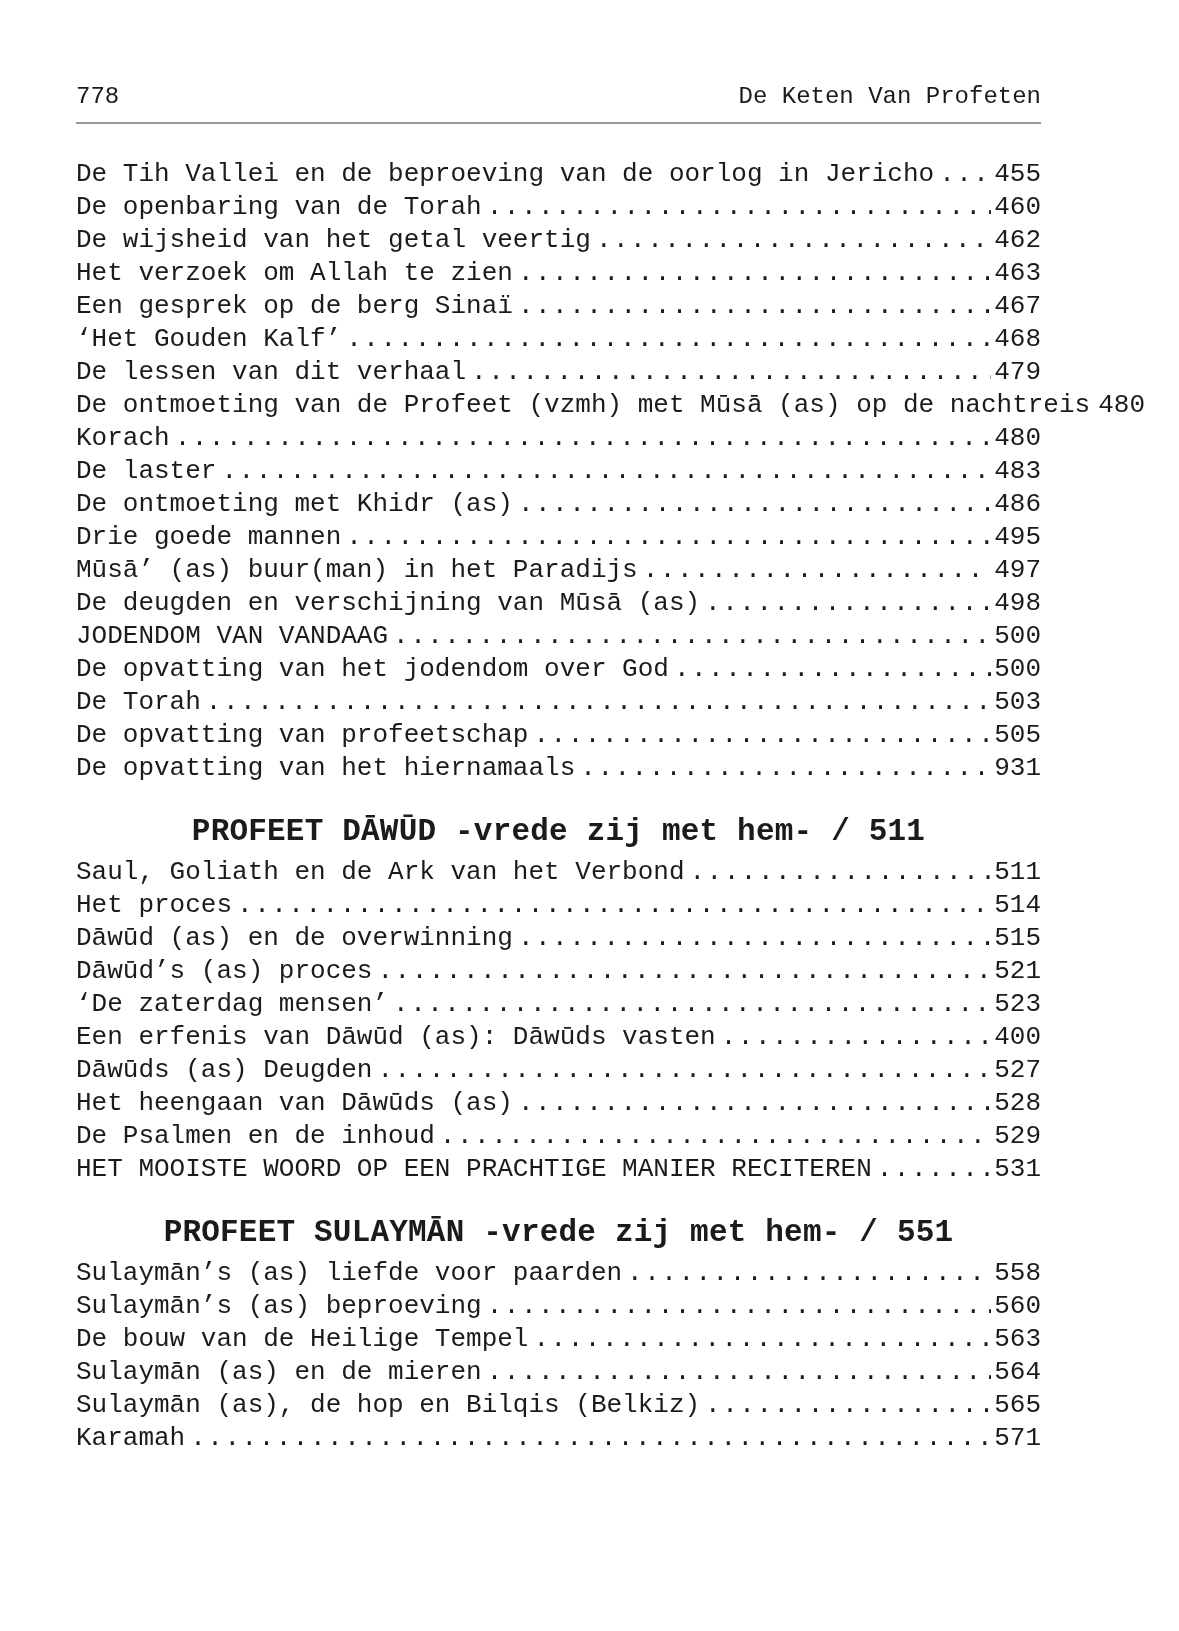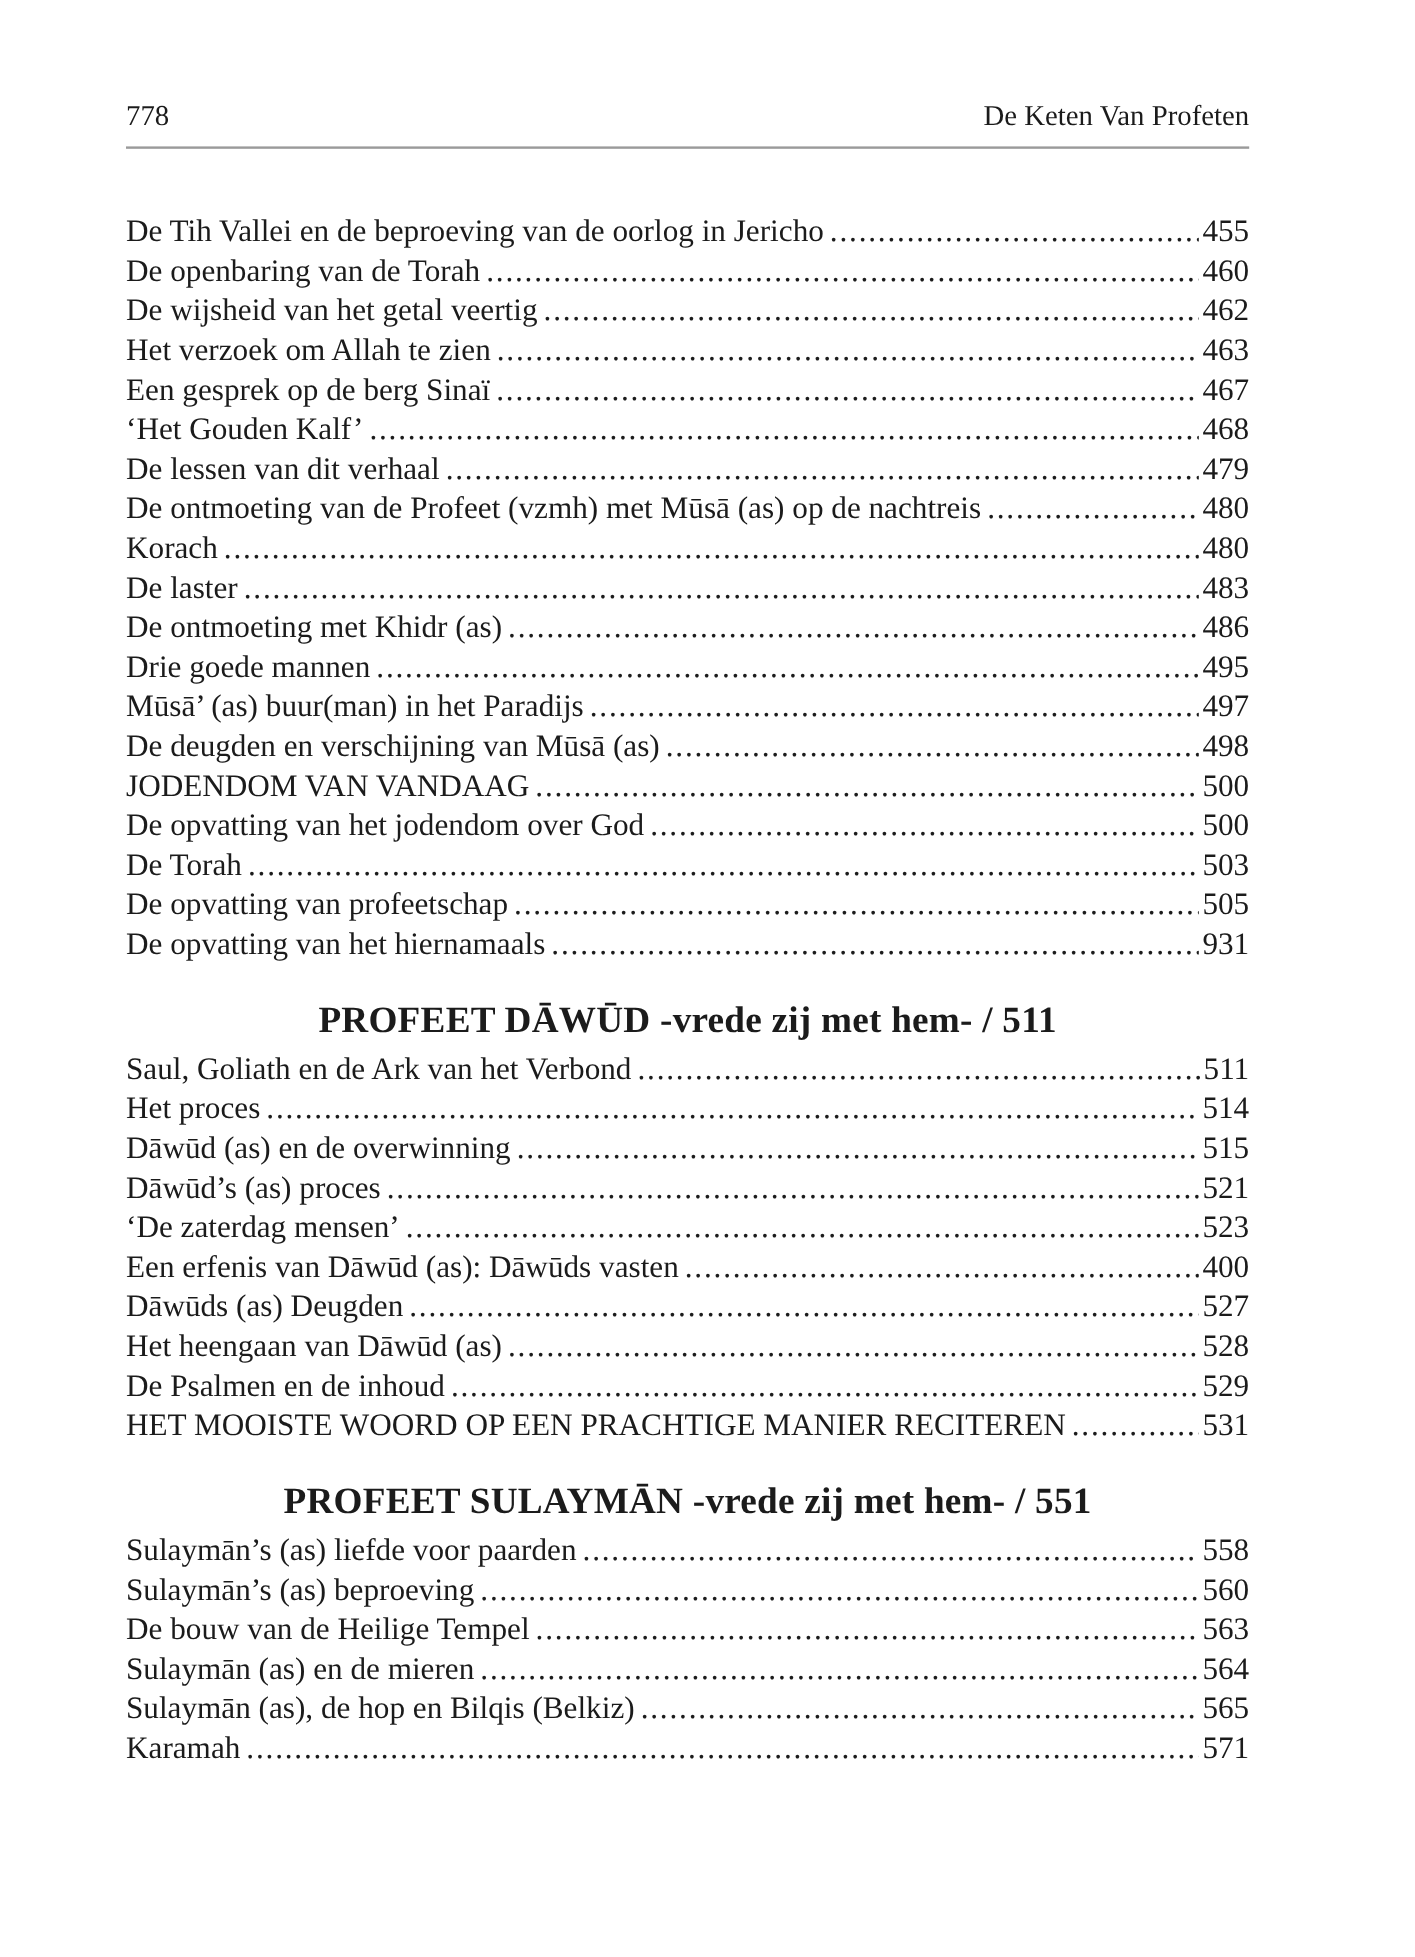--- a/index.html
+++ b/index.html
@@ -12,33 +12,34 @@
     height: 1631px;
     position: relative;
     overflow: hidden;
     font-family: "Liberation Serif", "DejaVu Serif", serif;
     color: #1b1b1b;
   }
   .page {
     position: absolute;
     inset: 0;
     box-sizing: border-box;
-    padding: 84px 138px 0 105px;
+    padding: 84px 138px 0 76px;
+    font-family: Liberation Mono, monospace;
   }
   .page-header {
     display: flex;
     justify-content: space-between;
     align-items: baseline;
     font-size: 24px;
     line-height: 26px;
     padding-bottom: 12px;
     border-bottom: 2px solid #9a9a9a;
   }
   .toc {
-    margin-top: 52px;
+    margin-top: 34px;
   }
   .toc-row {
     display: flex;
     align-items: baseline;
     font-size: 26px;
     line-height: 33px;
   }
   .toc-title {
     flex: 0 0 auto;
     white-space: nowrap;
@@ -202,21 +203,21 @@
         <span class="toc-title">Een erfenis van Dāwūd (as): Dāwūds vasten</span>
         <span class="toc-dots"></span>
         <span class="toc-page">400</span>
       </div>
       <div class="toc-row">
         <span class="toc-title">Dāwūds (as) Deugden</span>
         <span class="toc-dots"></span>
         <span class="toc-page">527</span>
       </div>
       <div class="toc-row">
-        <span class="toc-title">Het heengaan van Dāwūd (as)</span>
+        <span class="toc-title">Het heengaan van Dāwūds (as)</span>
         <span class="toc-dots"></span>
         <span class="toc-page">528</span>
       </div>
       <div class="toc-row">
         <span class="toc-title">De Psalmen en de inhoud</span>
         <span class="toc-dots"></span>
         <span class="toc-page">529</span>
       </div>
       <div class="toc-row">
         <span class="toc-title">HET MOOISTE WOORD OP EEN PRACHTIGE MANIER RECITEREN</span>

